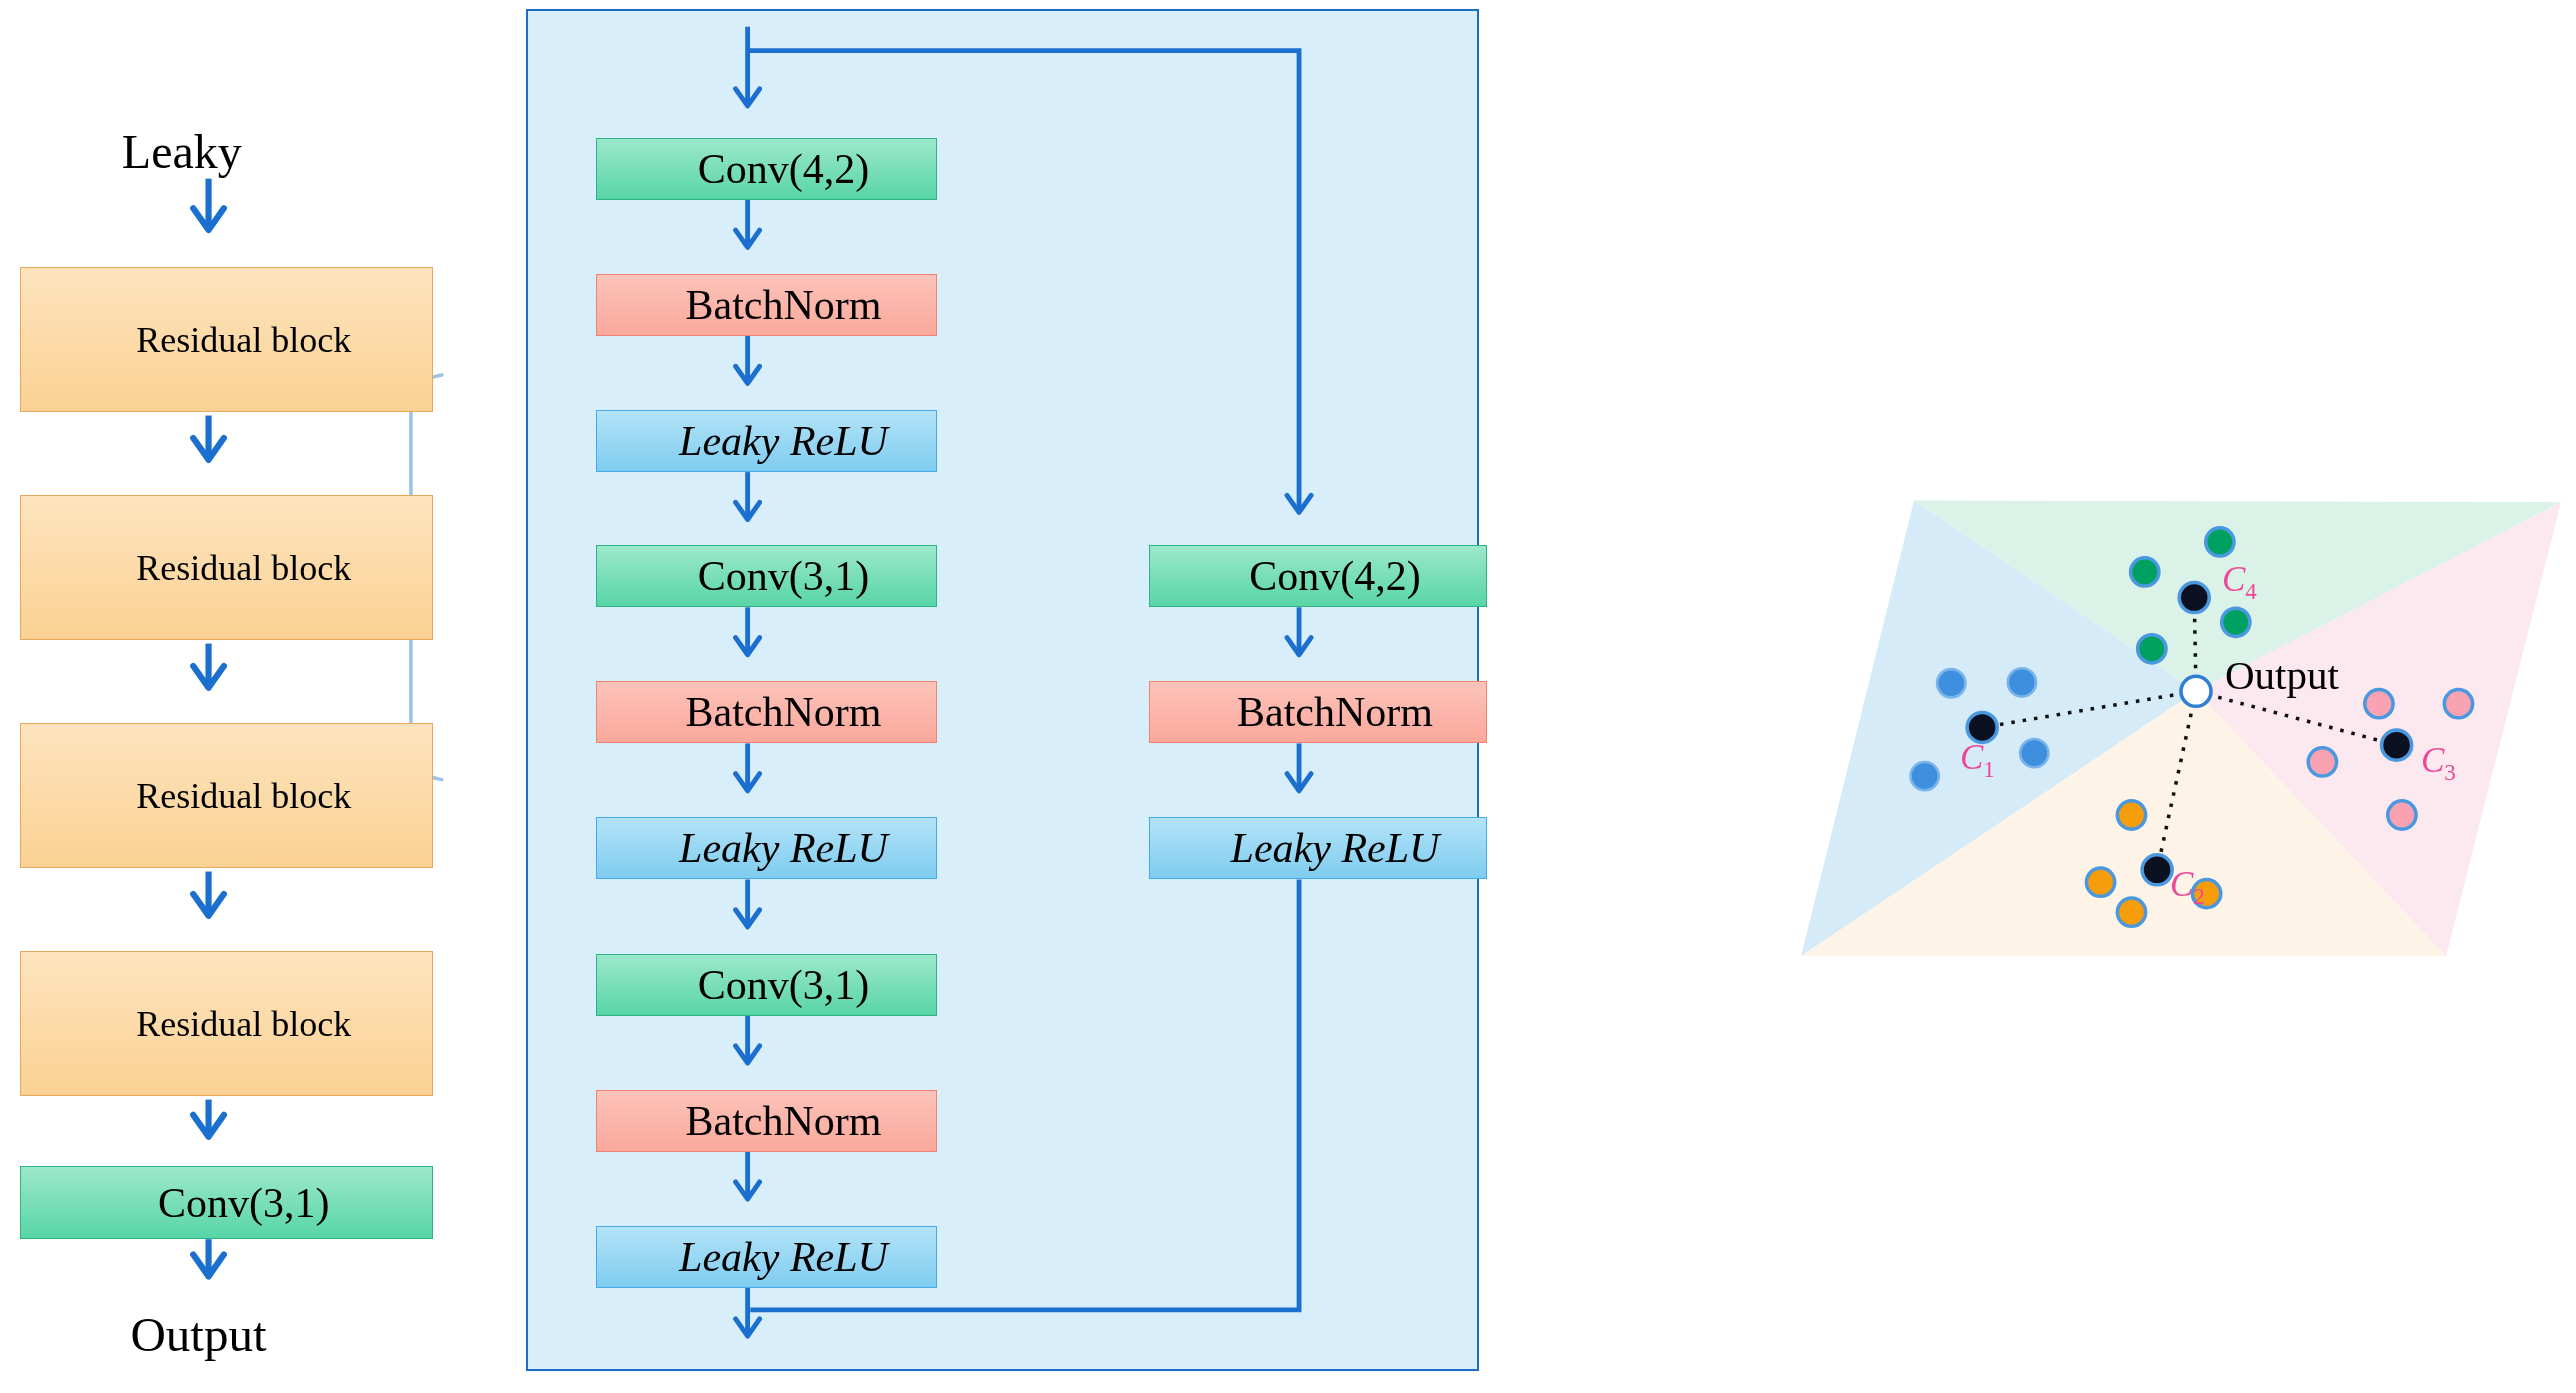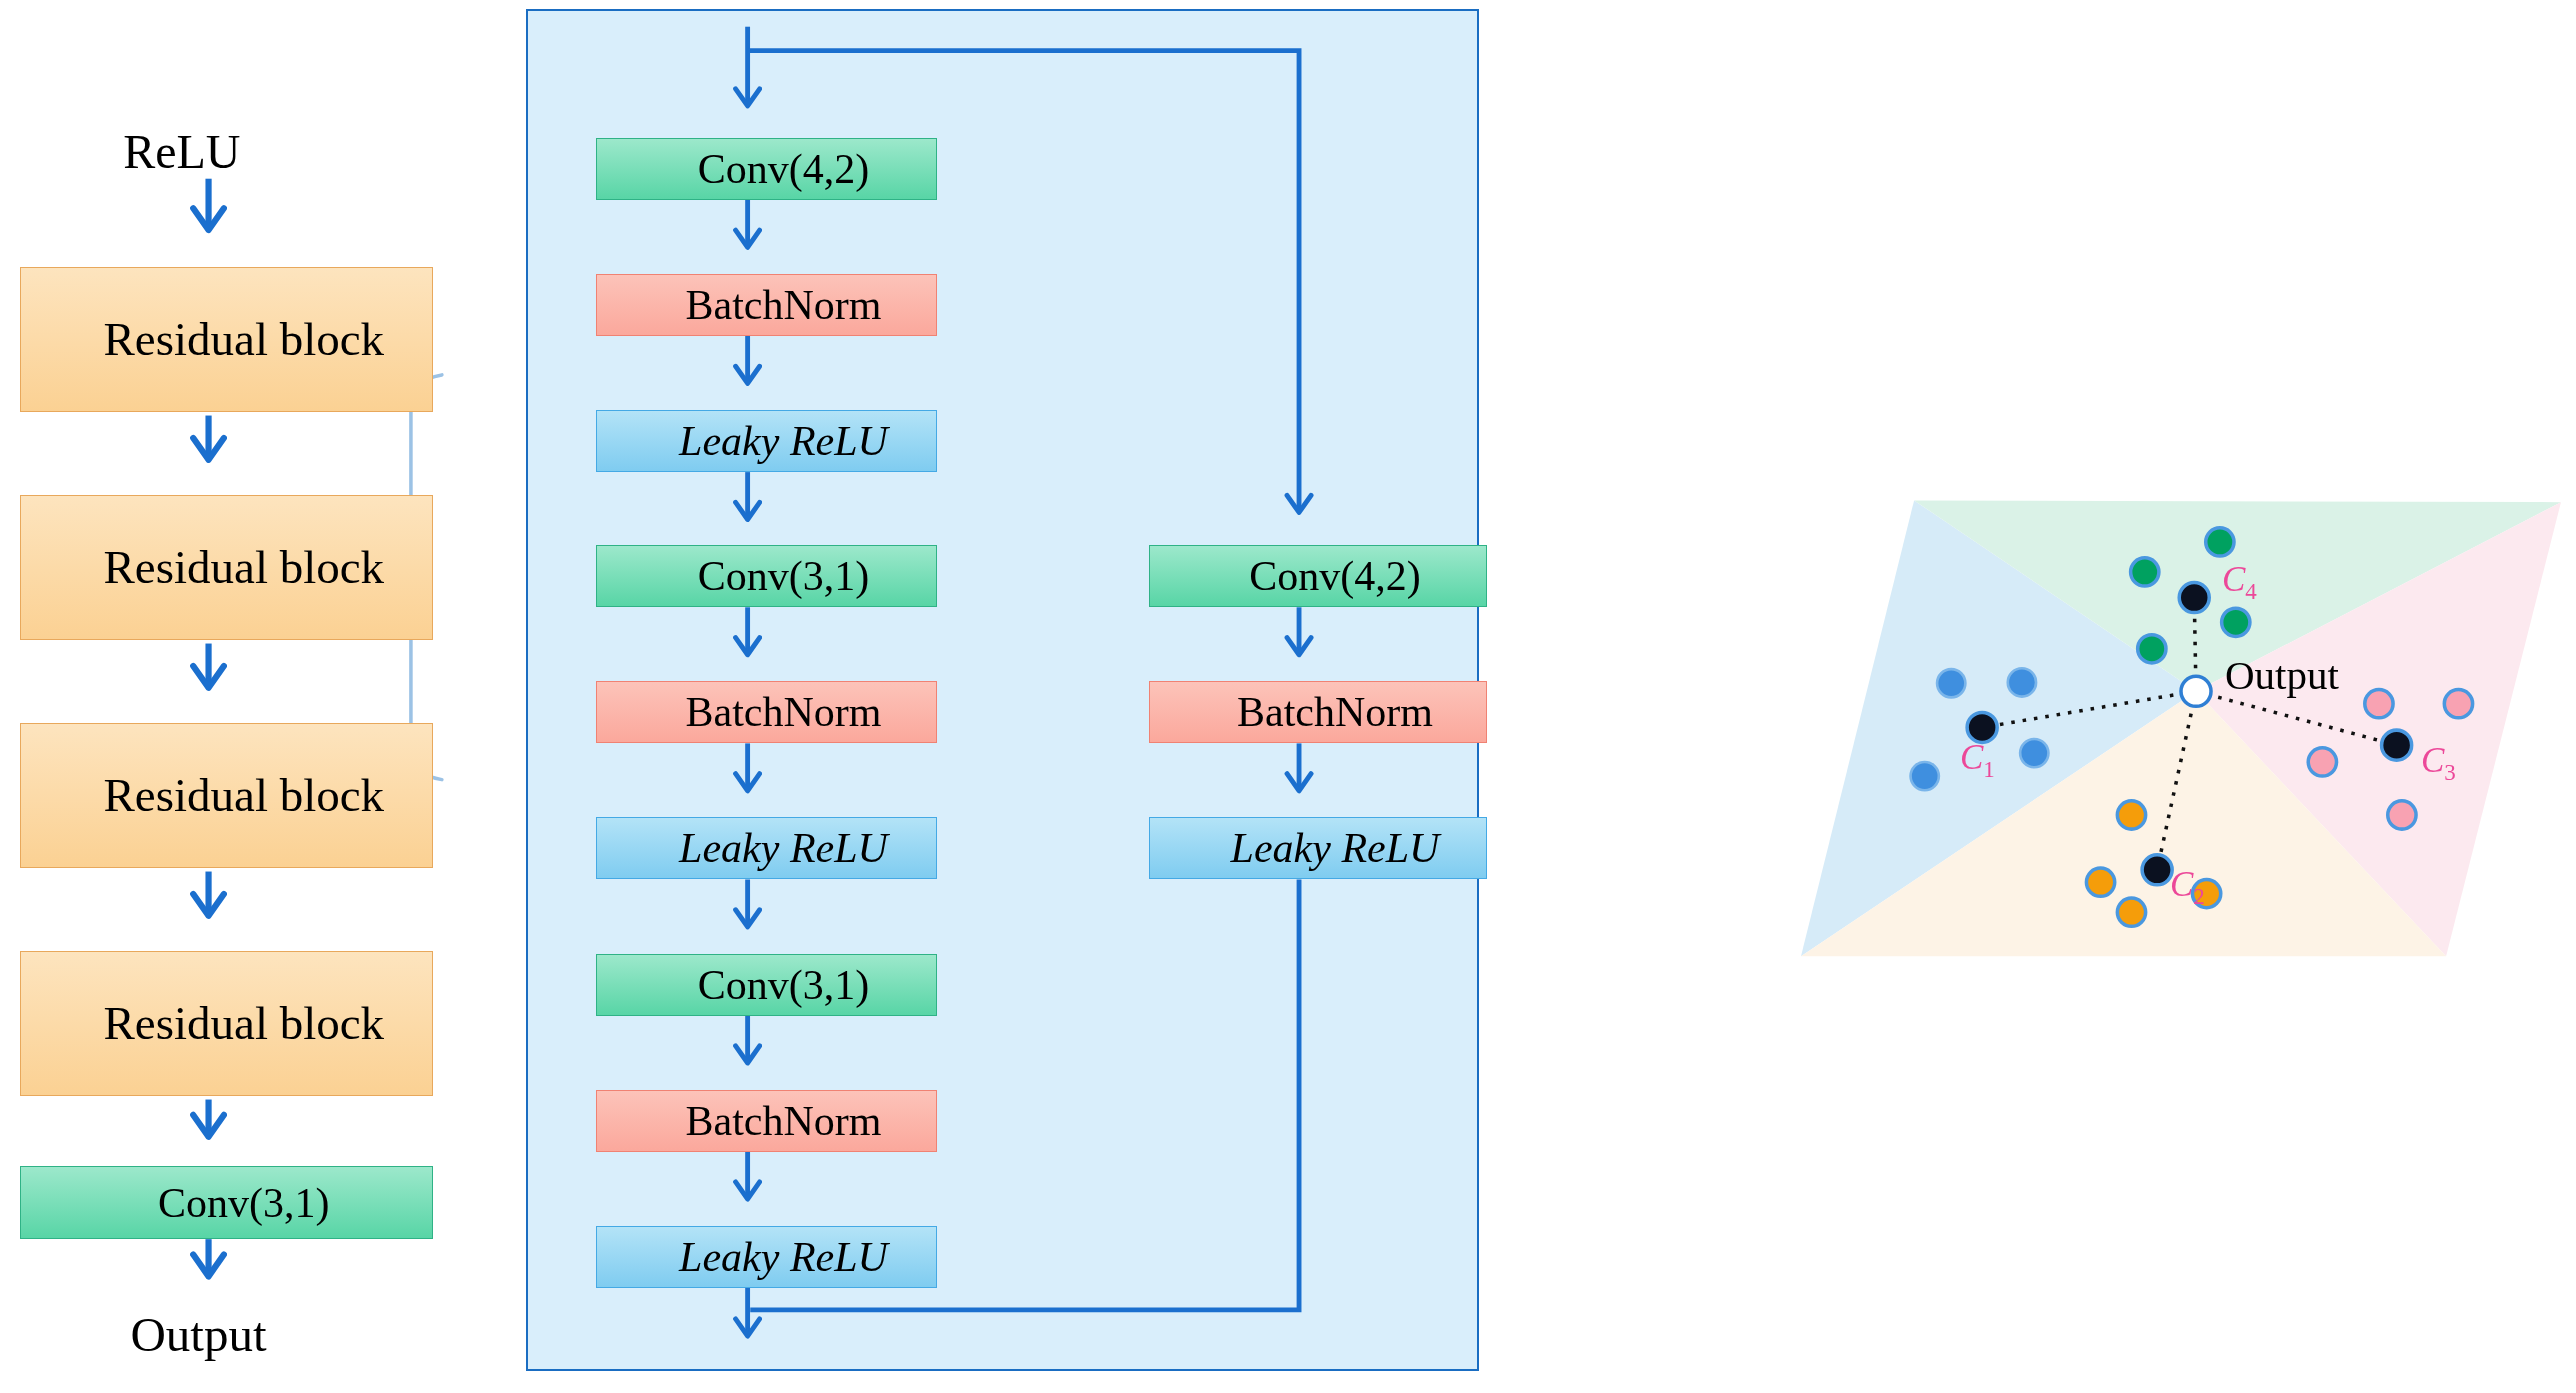--- a/index.html
+++ b/index.html
@@ -7,21 +7,21 @@
   #canvas{position:relative;width:2576px;height:1394px;background:#ffffff;}
   svg{position:absolute;left:0;top:0;z-index:1;}
   .container-box{position:absolute;left:526px;top:8.8px;width:949px;height:1358px;
                  background:#d9eefb;border:2.7px solid #1a6dc2;z-index:0;}
   .box{position:absolute;display:flex;align-items:center;justify-content:center;
        color:#000;z-index:2;text-align:center;line-height:1;padding-left:34px;}
   .orange-box{background:linear-gradient(#fde4be,#fbd193);border:1.8px solid #e8a85c;}
   .green-box{background:linear-gradient(#9ce8cb,#58d5a6);border:1.8px solid #2fb286;}
   .pink-box{background:linear-gradient(#fcc3b9,#fba89c);border:1.8px solid #f08273;}
   .blue-box{background:linear-gradient(#b3e3f7,#7fccf0);border:1.8px solid #44a9e5;font-style:italic;}
-  .lcol{left:20.3px;width:377px;height:143px;font-size:47px;}
+  .lcol{left:20.3px;width:377px;height:143px;font-size:36px;}
   .mcol{left:596px;width:305px;height:60px;font-size:42px;}
   .rcol{left:1149px;width:302px;height:60px;font-size:42px;}
   .flow-label{position:absolute;z-index:2;text-align:center;color:#000;}
   .cluster-label{position:absolute;z-index:2;color:#ec4899;font-size:35px;font-style:italic;}
   .cluster-label sub{font-size:23px;font-style:normal;}
 </style>
 </head>
 <body>
 
 <div id="canvas">
@@ -110,21 +110,21 @@
 
     <g fill="#0b1120" stroke="#4a98e0" stroke-width="4">
       <circle cx="2243" cy="823" r="17"></circle>
       <circle cx="2441" cy="984" r="17"></circle>
       <circle cx="2712" cy="843" r="17"></circle>
       <circle cx="2483" cy="676" r="17"></circle>
     </g>
     <circle cx="2485" cy="782" r="17" fill="#ffffff" stroke="#2f7fd4" stroke-width="4"></circle>
   </svg>
 
-  <div class="flow-label" style="left:5.3px;top:124px;width:353px;font-size:48px;">ReLU</div>
+  <div class="flow-label" style="left:5.3px;top:124px;width:353px;font-size:48px;">Leaky</div>
 
   <div class="box orange-box lcol" style="top:267px;">Residual block</div>
   <div class="box orange-box lcol" style="top:495px;">Residual block</div>
   <div class="box orange-box lcol" style="top:723px;">Residual block</div>
   <div class="box orange-box lcol" style="top:951px;">Residual block</div>
 
   <div class="box green-box lcol" style="top:1166px;height:71px;font-size:42px;">Conv(3,1)</div>
 
   <div class="flow-label" style="left:22px;top:1306px;width:353px;font-size:49px;">Output</div>
 

